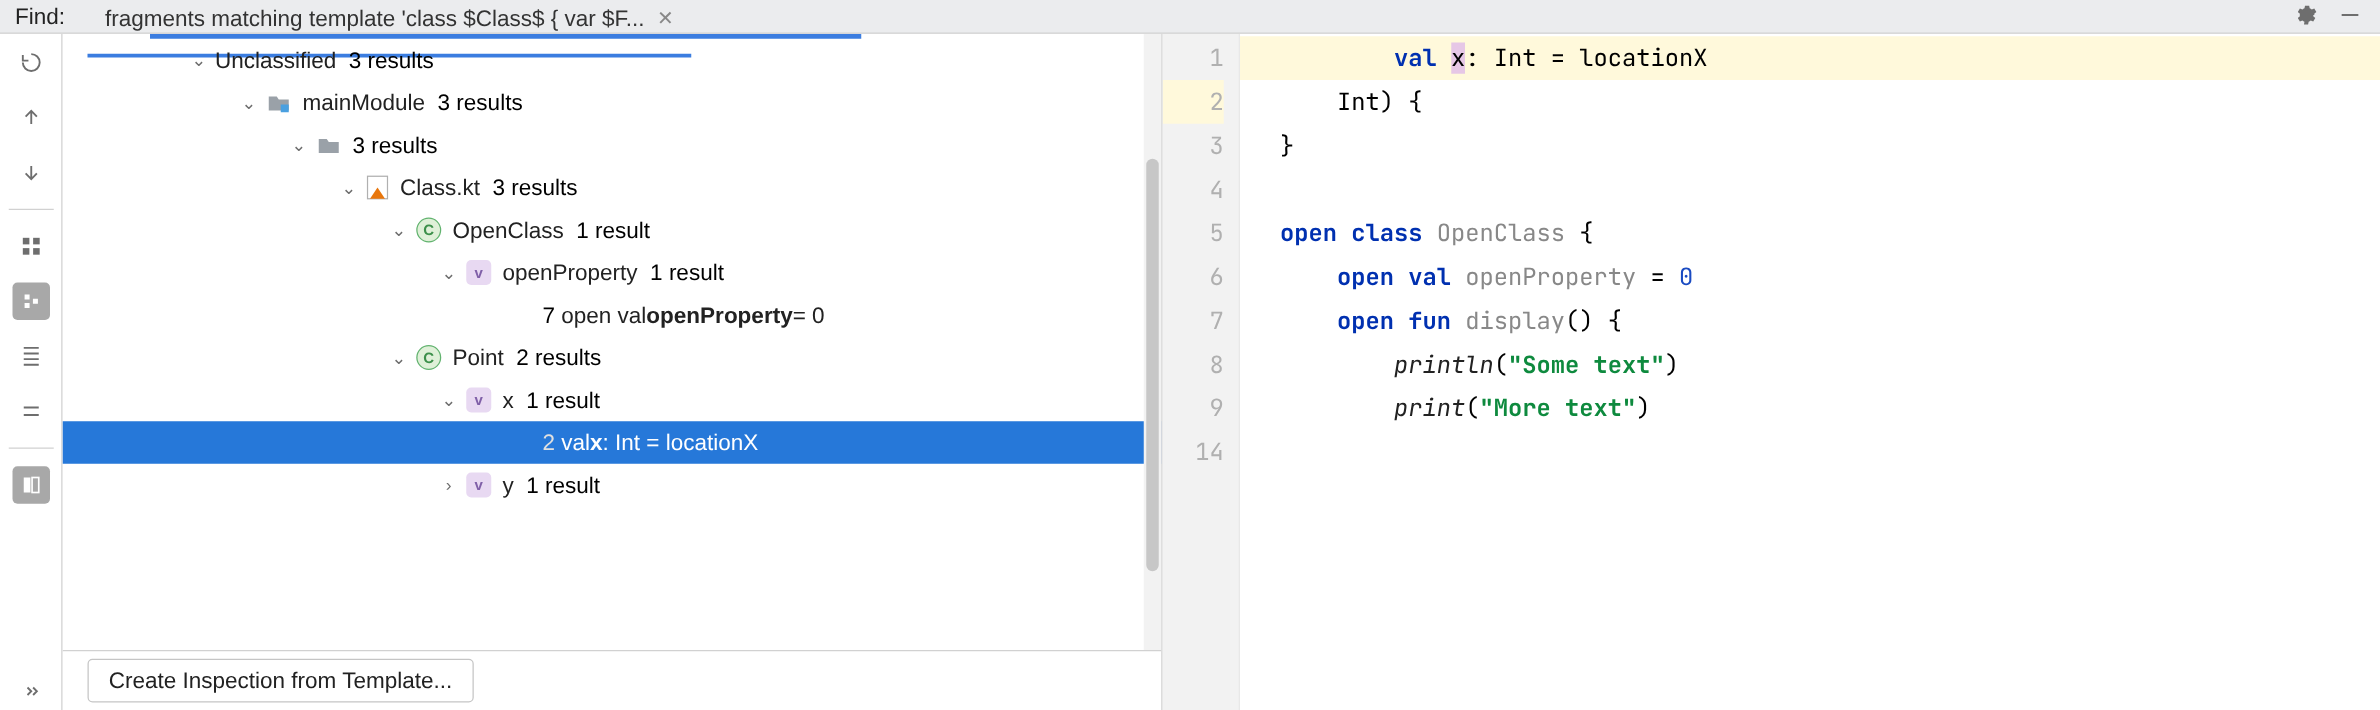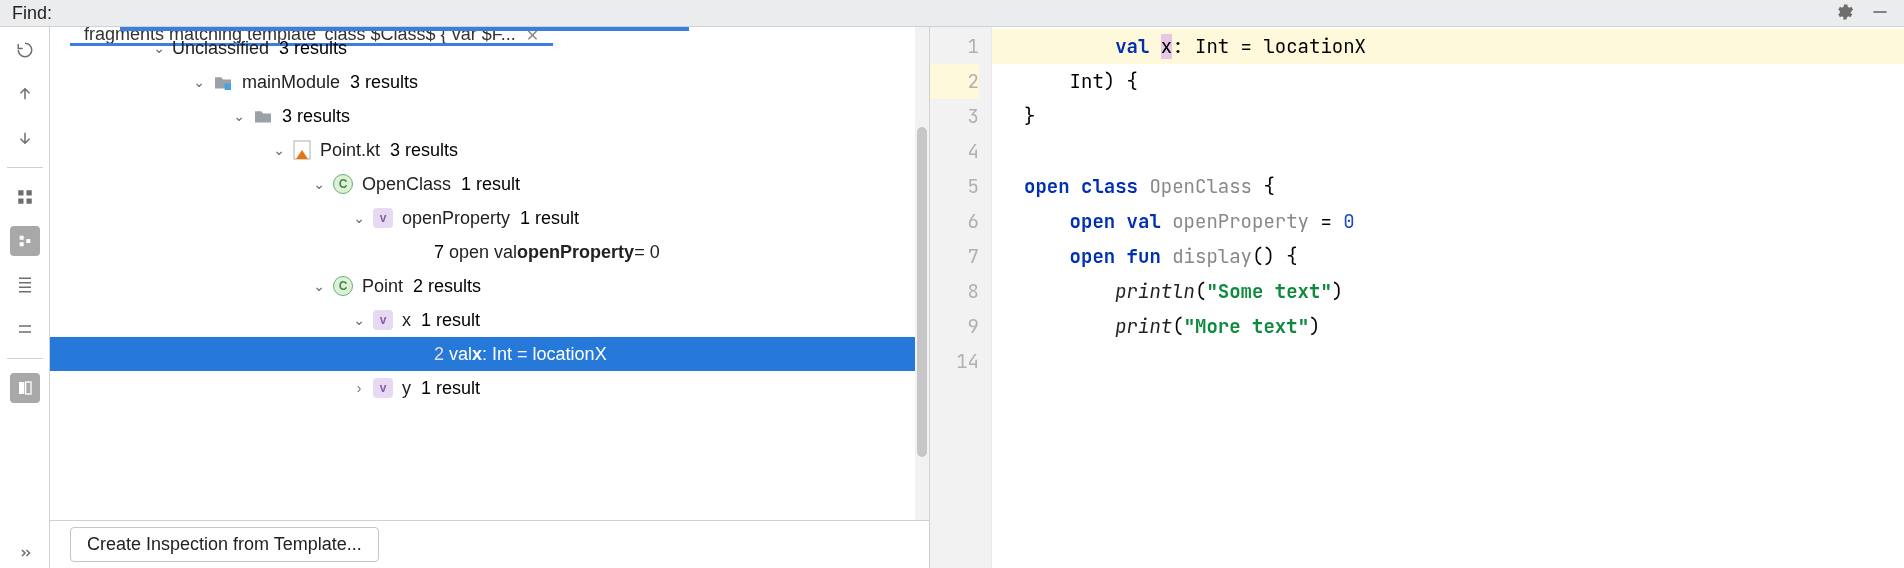--- a/index.html
+++ b/index.html
@@ -18,21 +18,21 @@
   background: #ebecee;
   border-bottom: 1px solid #d1d1d1;
   display: flex;
   align-items: center;
   padding: 0 8px;
   position: relative;
 }
 .find-label { font-size: 18px; color: #222; padding-right: 18px; padding-left: 4px; }
 .tab {
   display: flex;
-  align-items: flex-end;
+  align-items: flex-start;
   padding: 0 14px;
   height: 40px;
   font-size: 18px;
   color: #333;
   position: relative;
   margin-top: 24px;
 }
 .tab.active::after {
   content: "";
   position: absolute;
@@ -296,21 +296,21 @@
       </div>
 
       <div class="tree-row" style="padding-left:220px">
         <span class="chevron">⌄</span>
         <span class="icon-box kt-file-ico">
             <svg width="18" height="20" viewBox="0 0 18 20">
               <rect x="1" y="1" width="16" height="18" fill="#fff" stroke="#b0b0b0"></rect>
               <path d="M9 10l6 9H3z" fill="#e8760c"></path>
             </svg>
           </span>
-        <span>Point.kt</span>
+        <span>Class.kt</span>
         <span>&nbsp;&nbsp;</span>
         <span class="muted">3 results</span>
       </div>
 
       <div class="tree-row" style="padding-left:260px">
         <span class="chevron">⌄</span>
         <span class="icon-box">
             <span class="kt-class">C</span>
           </span>
         <span>OpenClass</span>

